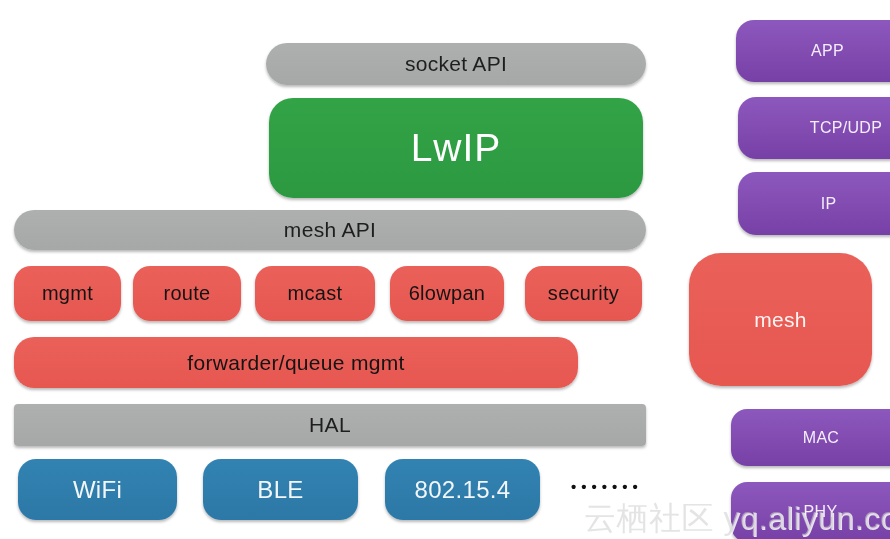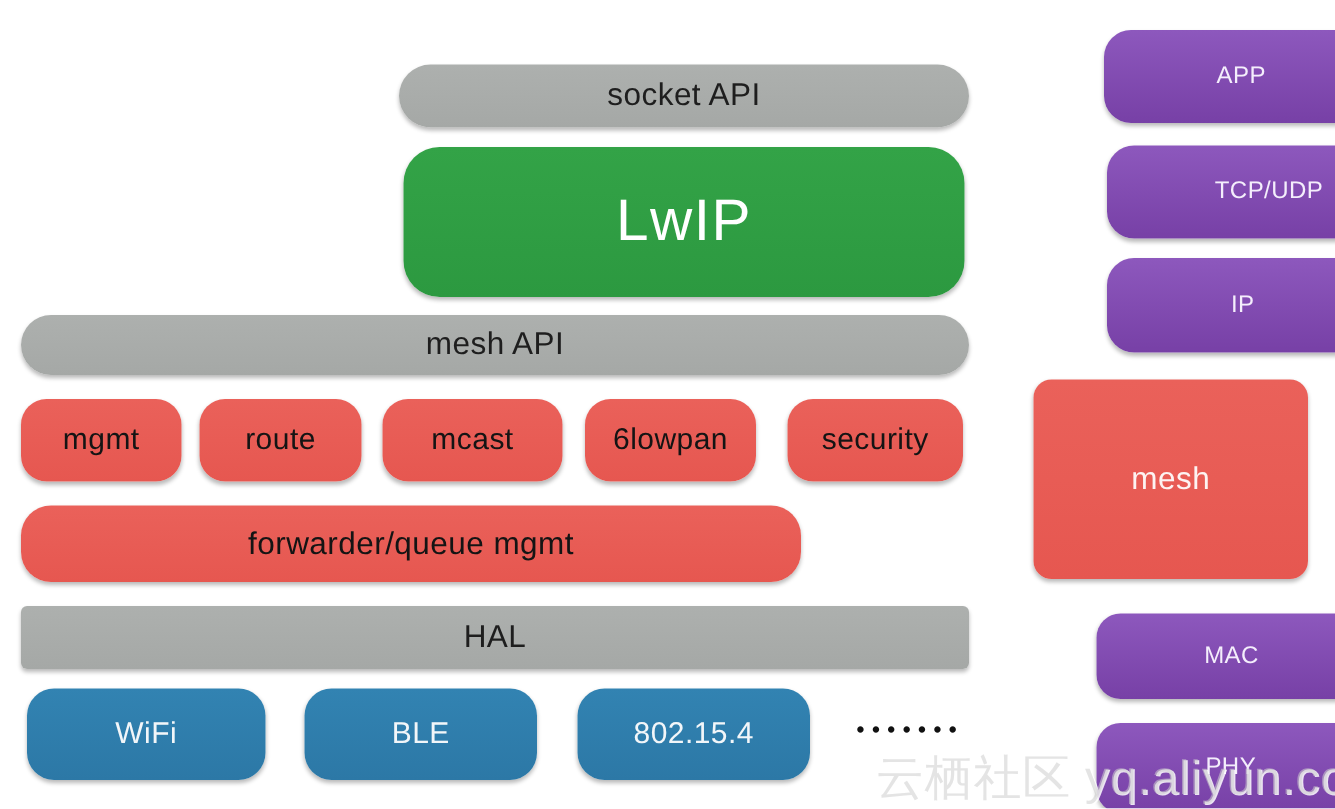--- a/index.html
+++ b/index.html
@@ -8,50 +8,50 @@
     overflow:hidden;font-family:"Liberation Sans",sans-serif;
   }
   .box{
     position:absolute;display:flex;align-items:center;justify-content:center;
     box-shadow:0 2px 3px rgba(0,0,0,0.28);
     letter-spacing:0.3px;
   }
   .gray{background:linear-gradient(180deg,#adb0ae,#a5a8a6);color:#1e1e1e;font-size:21px;}
   .green{background:linear-gradient(180deg,#33a347,#2c9940);color:#ffffff;}
   .red{background:linear-gradient(180deg,#ea615a,#e65750);color:#141414;font-size:20px;}
-  .blue{background:linear-gradient(180deg,#3283b2,#2c78a6);color:#f2f6f9;font-size:20px;}
+  .blue{background:linear-gradient(180deg,#3283b2,#2c78a6);color:#f2f6f9;font-size:24px;}
   .purple{background:linear-gradient(180deg,#8d58bd,#7740a6);color:#f4eefc;font-size:16px;margin-left:48px;}
 
   
   #socket-api{left:266px;top:43px;width:380px;height:42px;border-radius:21px;}
   #lwip{left:269px;top:98px;width:374px;height:100px;border-radius:24px;font-size:39px;font-weight:300;letter-spacing:1px;}
   #mesh-api{left:14px;top:210px;width:632px;height:40px;border-radius:20px;}
   .module{top:266px;height:55px;border-radius:17px;}
   #module-mgmt{left:14px;width:107px;}
   #module-route{left:133px;width:108px;}
   #module-mcast{left:255px;width:120px;}
   #module-6lowpan{left:390px;width:114px;}
   #module-security{left:525px;width:117px;}
-  #forwarder{left:14px;top:337px;width:520px;height:51px;border-radius:20px;font-size:21px;}
+  #forwarder{left:14px;top:337px;width:564px;height:51px;border-radius:20px;font-size:21px;}
   #hal{left:14px;top:404px;width:632px;height:42px;border-radius:4px;}
   .radio{top:459px;height:61px;border-radius:18px;}
   #radio-wifi{left:18px;width:159px;}
   #radio-ble{left:203px;width:155px;}
   #radio-802154{left:385px;width:155px;}
   #more-dots{
     position:absolute;left:571px;top:474px;width:70px;height:24px;
     color:#111;font-size:15px;font-weight:bold;letter-spacing:5px;
     display:flex;align-items:center;justify-content:flex-start;
   }
 
   
   #right-app{left:688px;top:20px;width:183px;height:62px;border-radius:18px;}
   #right-tcpudp{left:690px;top:97px;width:216px;height:62px;border-radius:18px;}
   #right-ip{left:690px;top:172px;width:181px;height:63px;border-radius:18px;}
-  #right-mesh{left:689px;top:253px;width:183px;height:133px;border-radius:12px;
+  #right-mesh{left:689px;top:253px;width:183px;height:133px;border-radius:32px;
     background:linear-gradient(180deg,#ea615a,#e65750);color:#fdf3f2;font-size:21px;}
   #right-mac{left:683px;top:409px;width:180px;height:57px;border-radius:16px;}
   #right-phy{left:683px;top:482px;width:179px;height:60px;border-radius:16px;}
 
   
   #watermark{
     position:absolute;left:584px;top:497px;z-index:10;
     font-size:32px;color:rgba(205,205,205,0.55);
     text-shadow:1px 1px 0 rgba(255,255,255,0.85);
     white-space:nowrap;letter-spacing:0.5px;

